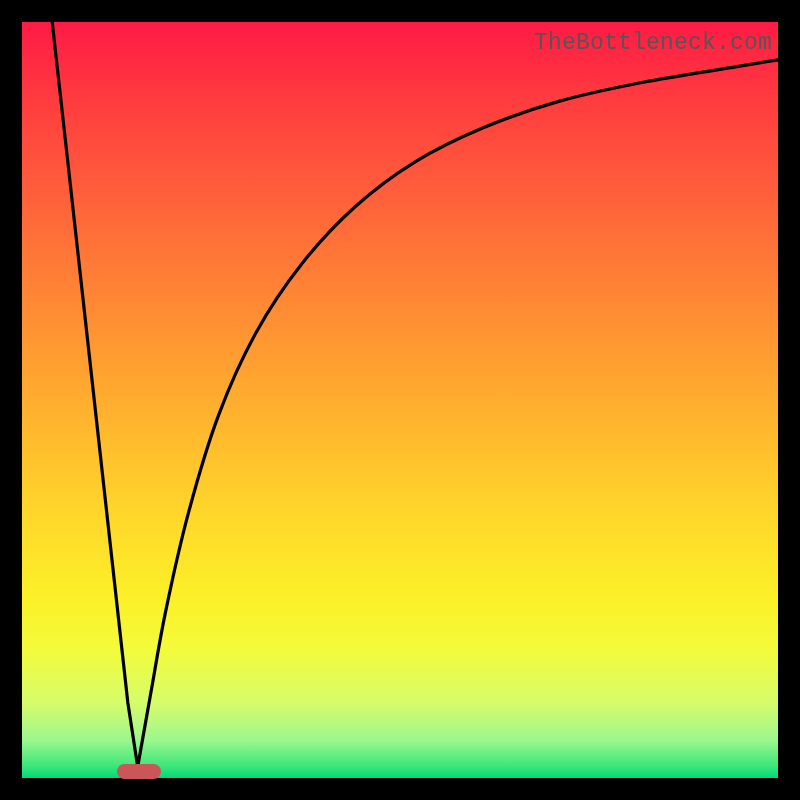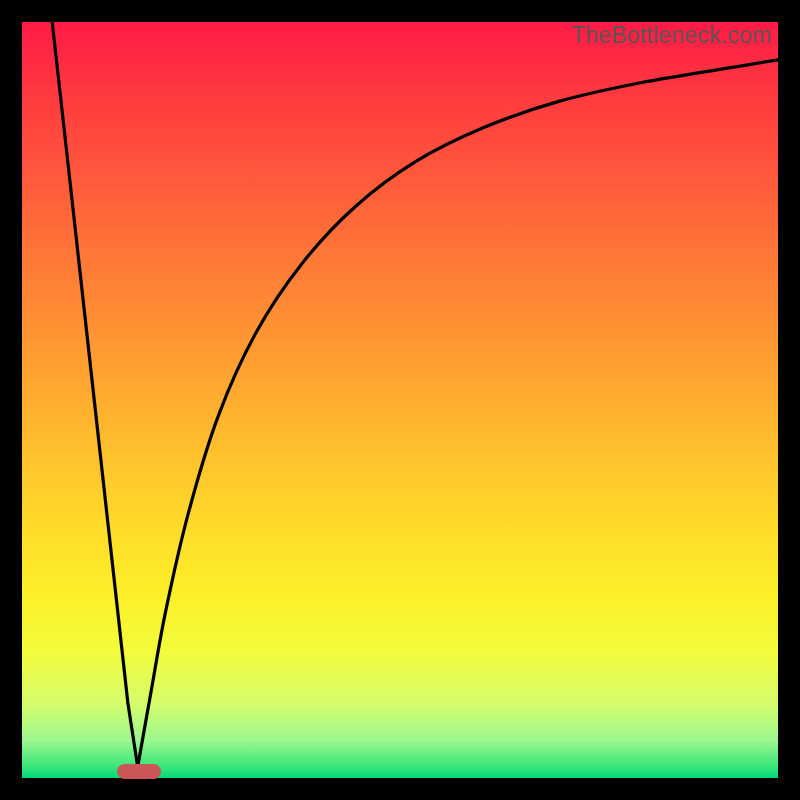--- a/index.html
+++ b/index.html
@@ -35,23 +35,23 @@
       #fcf028 76%,
       #f3fb3b 83%,
       #d6fc6a 90%,
       #9cf78e 95%,
       #39e67a 98.5%,
       #00d978 100%
     );
   }
   .watermark {
     position: absolute;
-    top: 0;
+    top: 8px;
     right: 6px;
-    font-family: Liberation Sans, sans-serif;
+    font-family: Liberation Mono, monospace;
     font-size: 23px;
     color: #565656;
     letter-spacing: 0.2px;
     user-select: none;
   }
   svg.curve {
     position: absolute;
     left: 0;
     top: 0;
     width: 756px;

